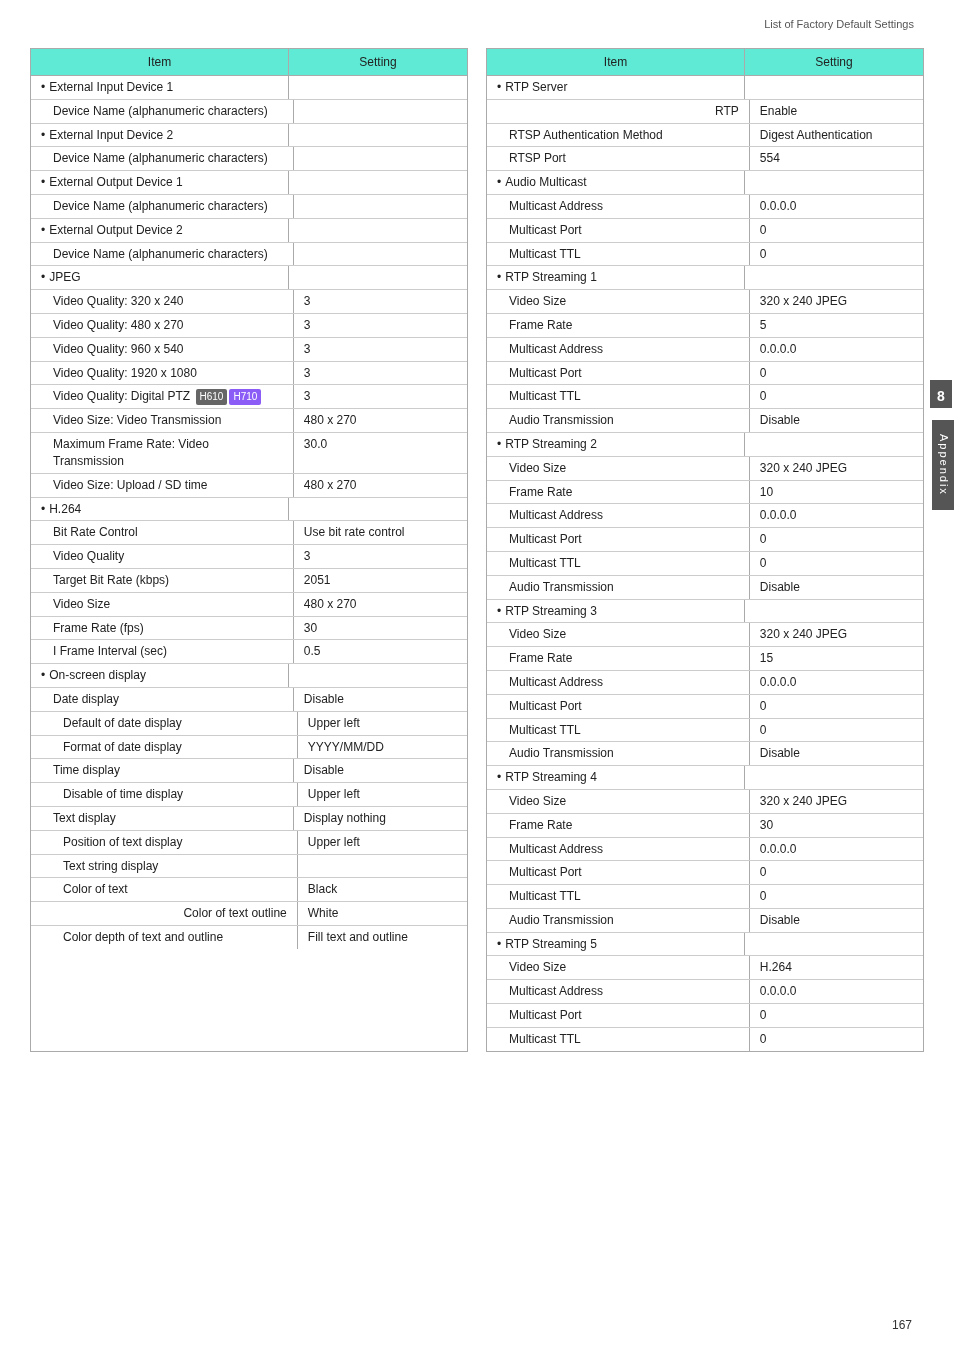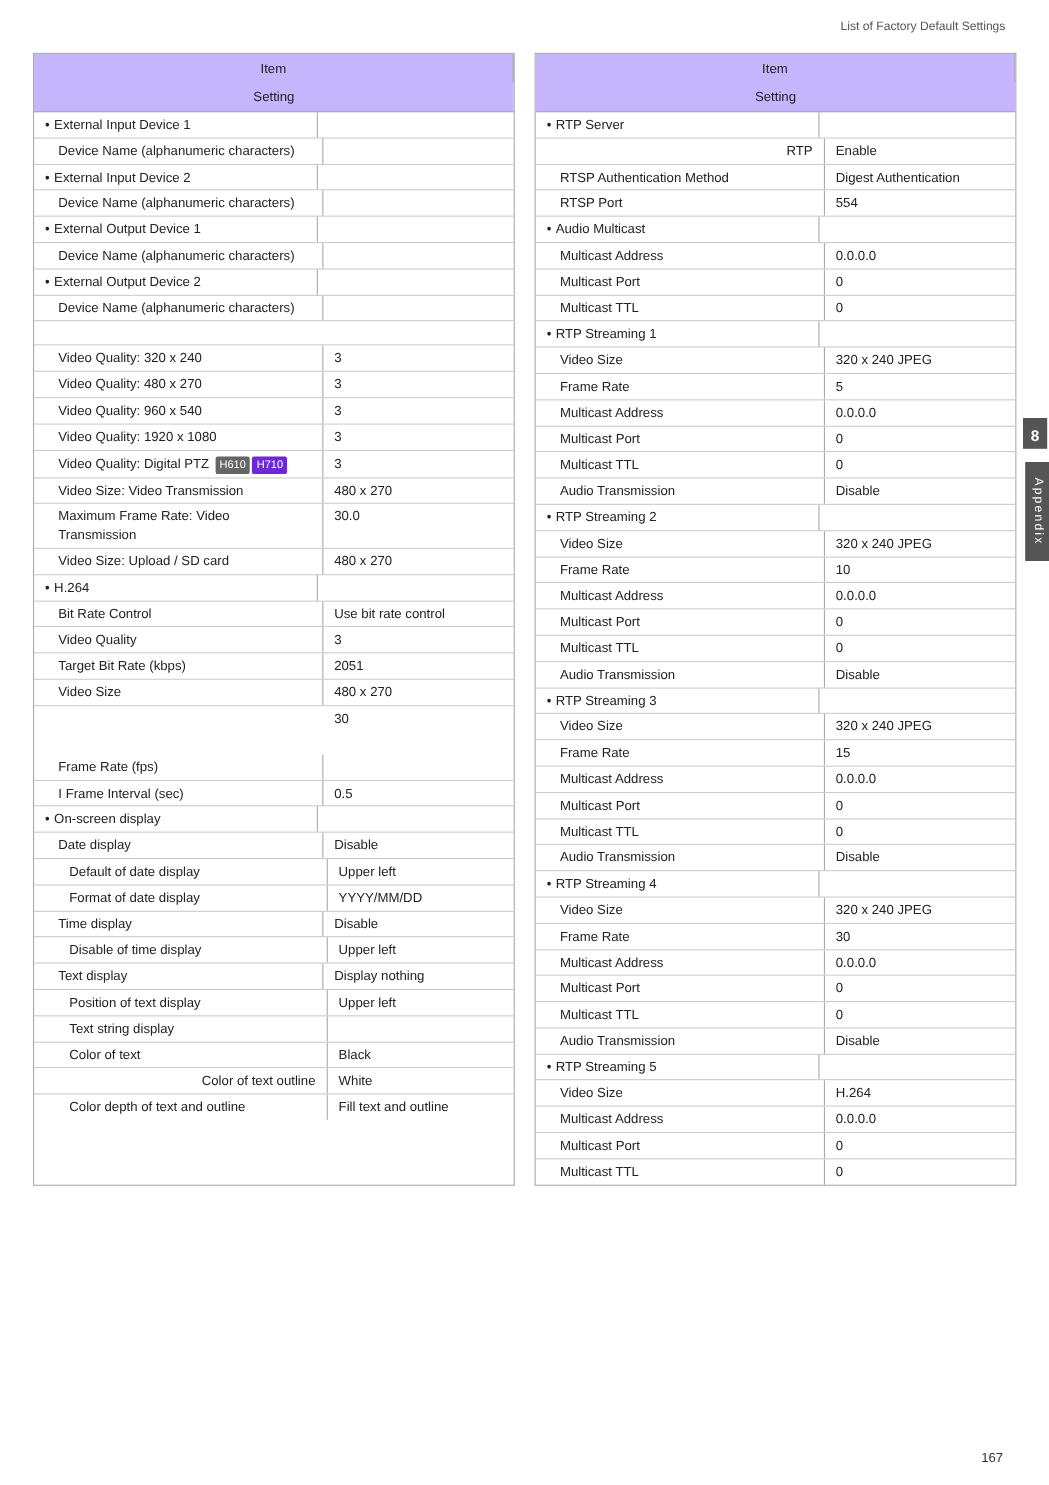--- a/index.html
+++ b/index.html
@@ -23,23 +23,22 @@
       flex-direction: row;
       padding: 10px 30px 20px 30px;
       gap: 18px;
     }
     .table-container {
       border: 1px solid #aaa;
       flex: 1;
     }
     .table-header-row {
       display: flex;
-      background: #c4b5fd;
+      background: #5eead4;
       border-bottom: 1px solid #aaa;
-      flex-direction: column;
     }
     .col-item {
       flex: 1.5;
       padding: 6px 10px;
       border-right: 1px solid #aaa;
       text-align: center;
       font-weight: normal;
     }
     .col-setting {
       flex: 1;
@@ -140,52 +139,53 @@
         </div>
         <div class="table-row">
           <div class="cell-item"><span style="margin-right:4px;">•</span>External Output Device 2</div>
           <div class="cell-setting"></div>
         </div>
         <div class="table-row">
           <div class="cell-item" style="padding-left: 22px;">Device Name (alphanumeric characters)</div>
           <div class="cell-setting"></div>
         </div>
         <div class="table-row">
+          <div class="cell-item"><span style="margin-right:4px;">•</span>JPEG</div>
           <div class="cell-setting"></div>
         </div>
         <div class="table-row">
           <div class="cell-item" style="padding-left: 22px;">Video Quality: 320 x 240</div>
           <div class="cell-setting">3</div>
         </div>
         <div class="table-row">
           <div class="cell-item" style="padding-left: 22px;">Video Quality: 480 x 270</div>
           <div class="cell-setting">3</div>
         </div>
         <div class="table-row">
           <div class="cell-item" style="padding-left: 22px;">Video Quality: 960 x 540</div>
           <div class="cell-setting">3</div>
         </div>
         <div class="table-row">
           <div class="cell-item" style="padding-left: 22px;">Video Quality: 1920 x 1080</div>
           <div class="cell-setting">3</div>
         </div>
         <div class="table-row">
-          <div class="cell-item" style="padding-left: 22px;">Video Quality: Digital PTZ <span style="display:inline-block;background:#666;color:#fff;font-size:10px;padding:1px 4px;border-radius:2px;margin-left:2px;">H610</span><span style="display:inline-block;background:#6d28d9;color:#fff;font-size:10px;padding:1px 4px;border-radius:2px;margin-left:2px;">H710</span></div>
+          <div class="cell-item" style="padding-left: 22px;">Video Quality: Digital PTZ <span style="display:inline-block;background:#666;color:#fff;font-size:10px;padding:1px 4px;border-radius:2px;margin-left:2px;">H610</span><span style="display:inline-block;background:#8b5cf6;color:#fff;font-size:10px;padding:1px 4px;border-radius:2px;margin-left:2px;">H710</span></div>
           <div class="cell-setting">3</div>
         </div>
         <div class="table-row">
           <div class="cell-item" style="padding-left: 22px;">Video Size: Video Transmission</div>
           <div class="cell-setting">480 x 270</div>
         </div>
         <div class="table-row">
           <div class="cell-item" style="padding-left: 22px;">Maximum Frame Rate: Video Transmission</div>
           <div class="cell-setting">30.0</div>
         </div>
         <div class="table-row">
-          <div class="cell-item" style="padding-left: 22px;">Video Size: Upload / SD card</div>
+          <div class="cell-item" style="padding-left: 22px;">Video Size: Upload / SD time</div>
           <div class="cell-setting">480 x 270</div>
         </div>
         <div class="table-row">
           <div class="cell-item"><span style="margin-right:4px;">•</span>H.264</div>
           <div class="cell-setting"></div>
         </div>
         <div class="table-row">
           <div class="cell-item" style="padding-left: 22px;">Bit Rate Control</div>
           <div class="cell-setting">Use bit rate control</div>
         </div>
@@ -195,21 +195,21 @@
         </div>
         <div class="table-row">
           <div class="cell-item" style="padding-left: 22px;">Target Bit Rate (kbps)</div>
           <div class="cell-setting">2051</div>
         </div>
         <div class="table-row">
           <div class="cell-item" style="padding-left: 22px;">Video Size</div>
           <div class="cell-setting">480 x 270</div>
         </div>
         <div class="table-row">
-          <div class="cell-item" style="padding-left: 22px; margin-top: 44px;">Frame Rate (fps)</div>
+          <div class="cell-item" style="padding-left: 22px;">Frame Rate (fps)</div>
           <div class="cell-setting">30</div>
         </div>
         <div class="table-row">
           <div class="cell-item" style="padding-left: 22px;">I Frame Interval (sec)</div>
           <div class="cell-setting">0.5</div>
         </div>
         <div class="table-row">
           <div class="cell-item"><span style="margin-right:4px;">•</span>On-screen display</div>
           <div class="cell-setting"></div>
         </div>

